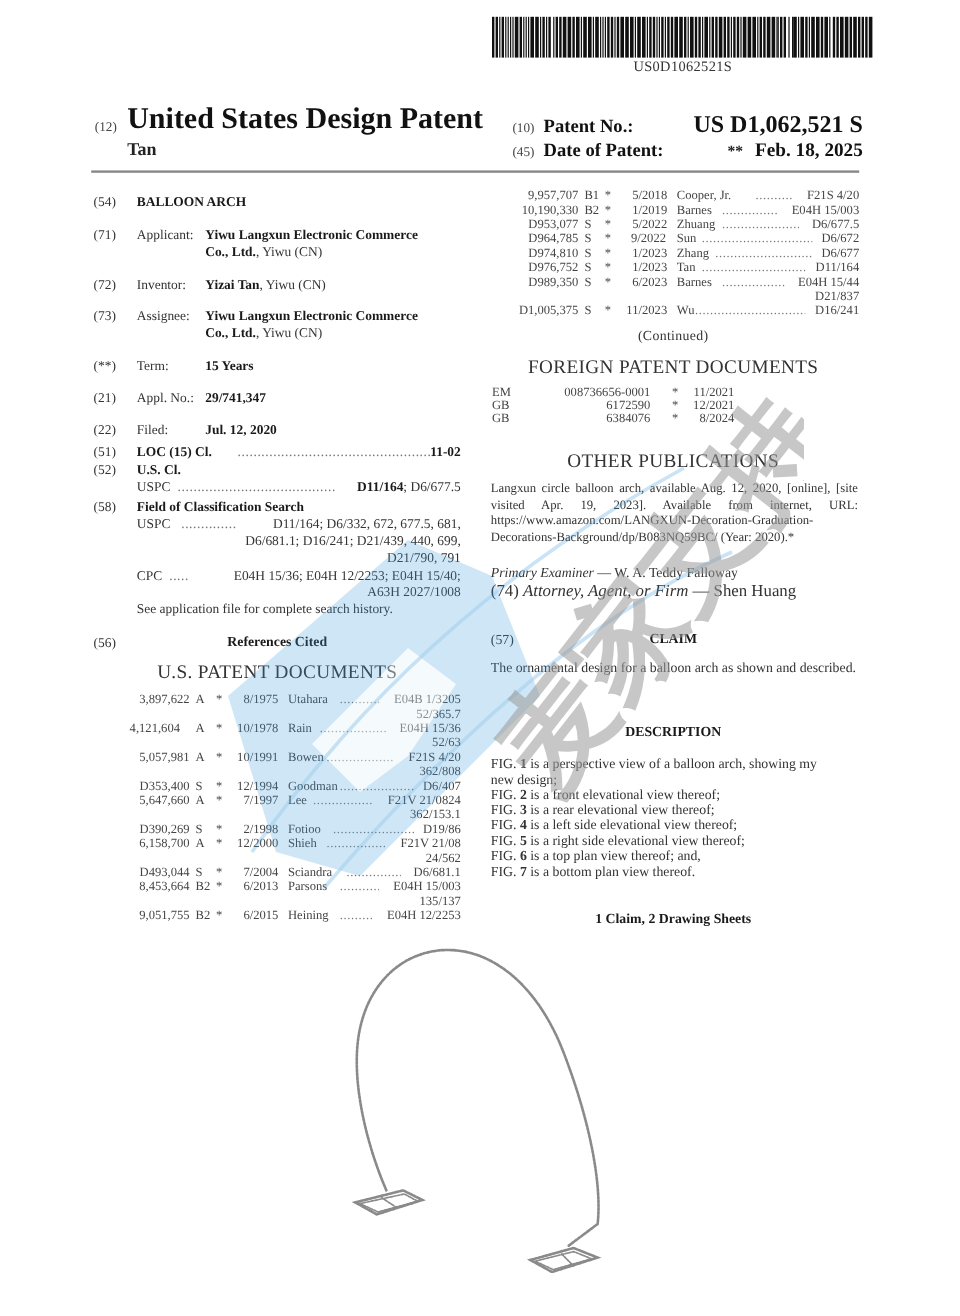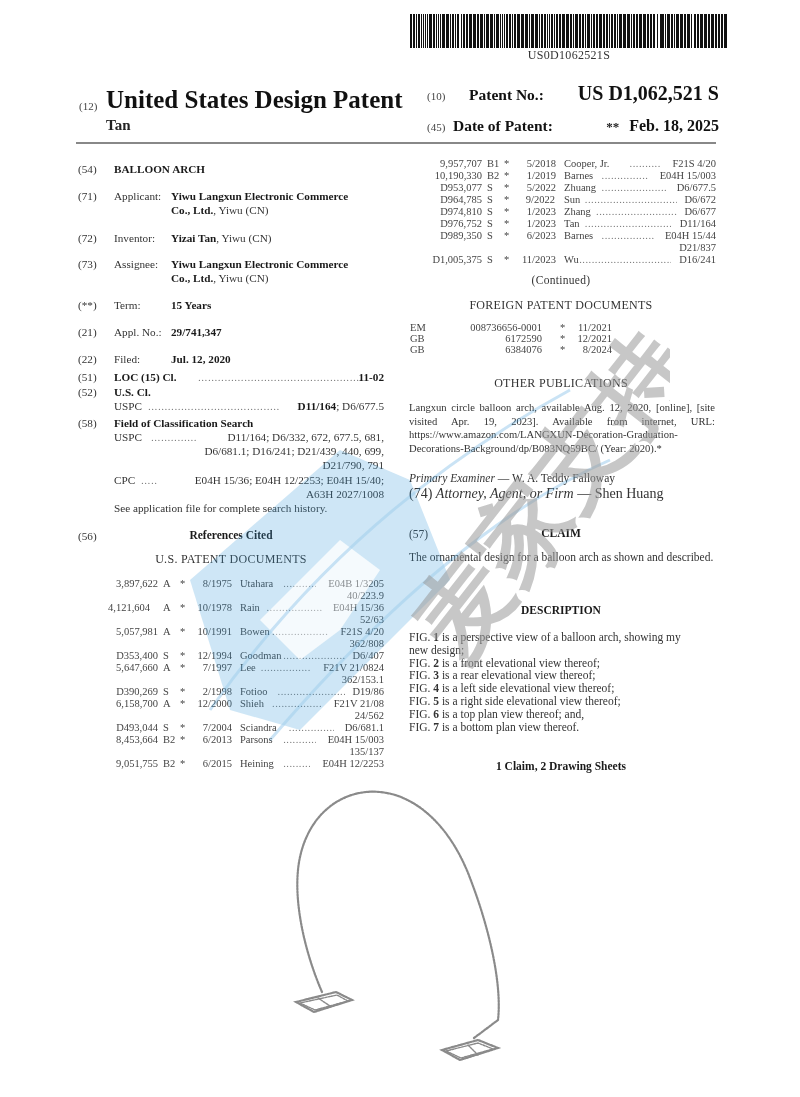--- a/index.html
+++ b/index.html
@@ -9,41 +9,41 @@
   
   #barcode { left:410px; top:14px; width:318px; height:34px; display:flex; align-items:stretch; }
   #barcode span { display:block; background:#111; height:100%; }
   #barcode-text { left:410px; top:48px; width:318px; text-align:center; font-size:12px; letter-spacing:0.3px; color:#333; }
   
   #hdr-left-num { left:79px; top:100px; font-size:11px; color:#444; }
   #hdr-title { left:106px; top:86px; font-size:25px; font-weight:bold; color:#111; }
   #hdr-inventor { left:106px; top:117px; font-size:15px; font-weight:bold; color:#222; }
   .hdr-r-num { font-size:11px; color:#444; }
   .hdr-r-label { font-size:15.5px; font-weight:bold; color:#111; }
-  #hdr-patno-row { left:427px; top:82px; width:292px;gap:16px; }
+  #hdr-patno-row { left:427px; top:93px; width:292px; }
   #hdr-date-row { left:427px; top:117px; width:292px; }
   .hdr-row { display:flex; align-items:baseline; }
   .hdr-row .num { width:26px; }
   .hdr-row .lab { flex:0 0 auto; }
   .hdr-row .val { margin-left:auto; font-size:20px; font-weight:bold; color:#111; }
   #hdr-date-row .stars { margin-left:auto; margin-right:10px; font-size:13px; font-weight:bold; }
   #hdr-date-row .val2 { font-size:16px; font-weight:bold; color:#111; }
   #hdr-rule { left:76px; top:142px; width:640px; height:2px; background:#888; }
 
   
   .fld { position:absolute; left:78px; font-size:11.2px; line-height:14px; color:#333; }
   .fld .code { position:absolute; left:0; top:0; }
   .fld .body { position:absolute; left:36px; top:0; white-space:nowrap; }
   .b { font-weight:bold; color:#1a1a1a; }
   .dots { color:#777; letter-spacing:0.5px; }
 
   
   .ref-row { position:absolute; font-size:10.5px; line-height:12px; color:#444; white-space:nowrap; }
   .ref-row .c-no { position:absolute; right:0; }
-  .sec-head { position:absolute; font-size:12px; letter-spacing:0.3px; color:#333; text-align:center; }
+  .sec-head { position:absolute; font-size:16px; letter-spacing:0.3px; color:#333; text-align:center; }
   .sec-head-b { position:absolute; font-size:11.5px; font-weight:bold; color:#1a1a1a; text-align:center; }
 
   .para { position:absolute; font-size:11px; line-height:14px; color:#333; text-align:justify; }
   .fig-line { position:absolute; left:409px; font-size:11.5px; line-height:12.8px; color:#333; white-space:nowrap; }
 
   
   #watermark { left:150px; top:330px; width:520px; height:420px; pointer-events:none; }
 </style>
 </head>
 <body>
@@ -259,21 +259,21 @@
     <div class="ref-row" style="left: 100px; top: 578px; width: 284px;">
       <span style="position: absolute; left: 0px; width: 58px; text-align: right;">3,897,622</span>
       <span style="position: absolute; left: 63px; width: 18px; text-align: left;">A</span>
       <span style="position: absolute; left: 80px; width: 8px; text-align: left;">*</span>
       <span style="position: absolute; left: 88px; width: 44px; text-align: right;">8/1975</span>
       <span style="position: absolute; left: 140px; width: 90px; text-align: left;">Utahara</span>
       <span class="dots" style="position: absolute; left: 183.2px; right: 67.8px; overflow: hidden;">..........................................</span>
       <span class="c-no">E04B 1/3205</span>
     </div>
     <div class="ref-row" style="left: 100px; top: 590px; width: 284px;">
-      <span class="c-no">40/223.9</span>
+      <span class="c-no">52/365.7</span>
     </div>
     <div class="ref-row" style="left: 100px; top: 602px; width: 284px;">
       <span style="position: absolute; left: 0px; width: 58px; text-align: center;">4,121,604</span>
       <span style="position: absolute; left: 63px; width: 18px; text-align: left;">A</span>
       <span style="position: absolute; left: 80px; width: 8px; text-align: left;">*</span>
       <span style="position: absolute; left: 88px; width: 44px; text-align: right;">10/1978</span>
       <span style="position: absolute; left: 140px; width: 90px; text-align: left;">Rain</span>
       <span class="dots" style="position: absolute; left: 166.4px; right: 62px; overflow: hidden;">..........................................</span>
       <span class="c-no">E04H 15/36</span>
     </div>

